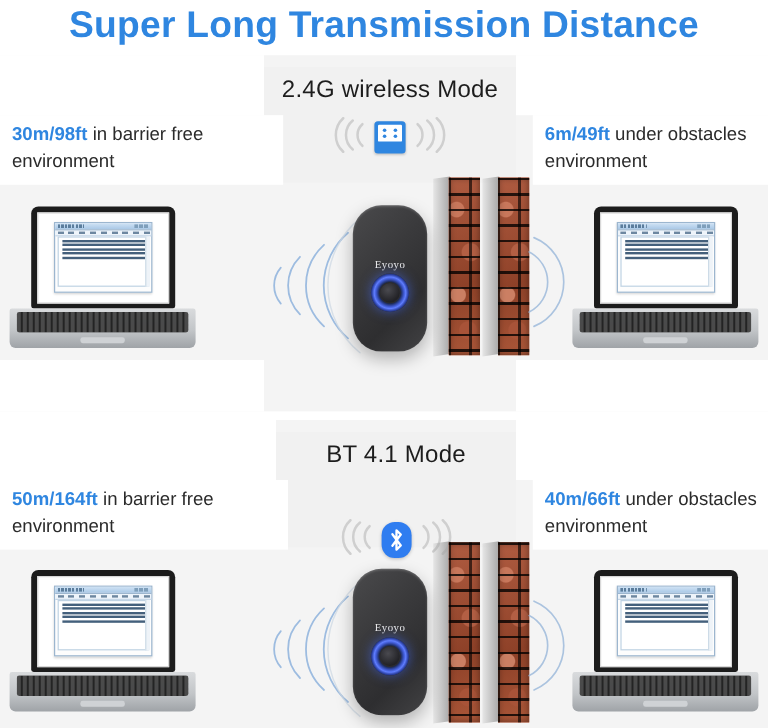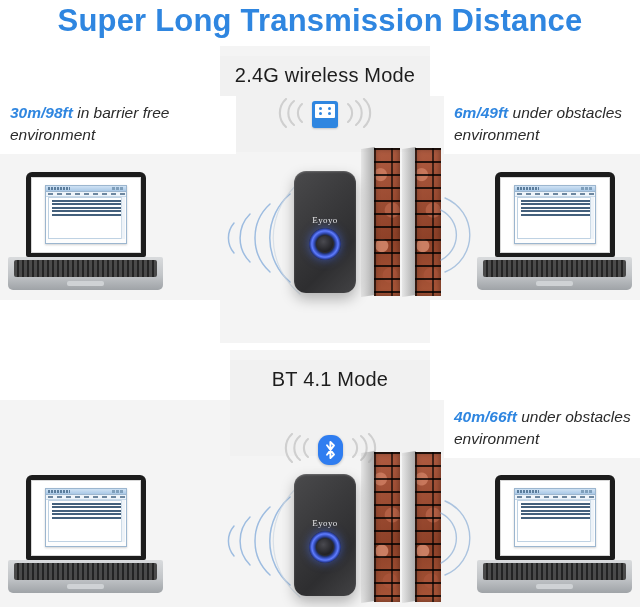--- a/index.html
+++ b/index.html
@@ -34,21 +34,20 @@
   .mode-title{
     font-size:20px;color:#1d1d1d;font-weight:400;white-space:nowrap;
     letter-spacing:.2px;
   }
 
   
   .caption{
     position:absolute;background:#ffffff;
     font-size:15.5px;line-height:22px;color:#2b2b2b;
     padding:6px 8px 8px 10px;
-    font-style:italic;
   }
   .caption .dist{color:#2f86e0;font-weight:bold;}
   .caption .rest{color:#2b2b2b;}
   .cap-tl{left:0;top:96px;width:218px;}
   .cap-tr{left:444px;top:96px;width:196px;}
   .cap-bl{left:0;top:400px;width:222px;}
   .cap-br{left:444px;top:400px;width:196px;}
 
   
   .laptop{position:absolute;}
@@ -108,21 +107,21 @@
       repeating-linear-gradient(180deg,#4a4a4a 0 2px,#1b1b1b 2px 4px);
     opacity:.95;
   }
   .trackpad{position:absolute;left:38%;width:24%;top:72%;height:16%;
     background:#cfd2d5;border-radius:2px;}
 
   
   .scanner{
     position:absolute;
     background:linear-gradient(135deg,#4a4a4c 0%,#3a3a3c 38%,#2e2e30 70%,#434345 100%);
-    border-radius:12px;
+    border-radius:24px;
     box-shadow:0 6px 14px rgba(0,0,0,.28), inset 0 1px 2px rgba(255,255,255,.22);
   }
   .brand{
     position:absolute;left:0;right:0;text-align:center;
     color:#e9e9ea;font-family:"Liberation Serif","DejaVu Serif",serif;
     letter-spacing:.4px;
   }
   .ring{
     position:absolute;border-radius:50%;
     background:radial-gradient(circle at 50% 50%,
@@ -366,20 +365,24 @@
           <g fill="none" stroke="#cfcfcf" stroke-width="2.1" stroke-linecap="round">
             <path d="M4 6 A12 12 0 0 1 4 24"></path>
             <path d="M12 3 A15.5 15.5 0 0 1 12 27"></path>
             <path d="M20 1 A19 19 0 0 1 20 29"></path>
           </g>
         </svg>
       </div>
     </div>
   </div>
 
+  <div class="caption cap-bl">
+    <span class="dist">50m/164ft</span>
+    <span class="rest">  in barrier free environment</span>
+  </div>
 
   <div class="caption cap-br">
     <span class="dist">40m/66ft</span>
     <span class="rest">  under obstacles environment</span>
   </div>
 
   <div class="laptop" style="left:8px;top:475px;width:155px;height:120px;">
     <div class="lid" style="left:18px;top:0;width:120px;height:85px;">
       <div class="screen">
         <div class="appwin">

